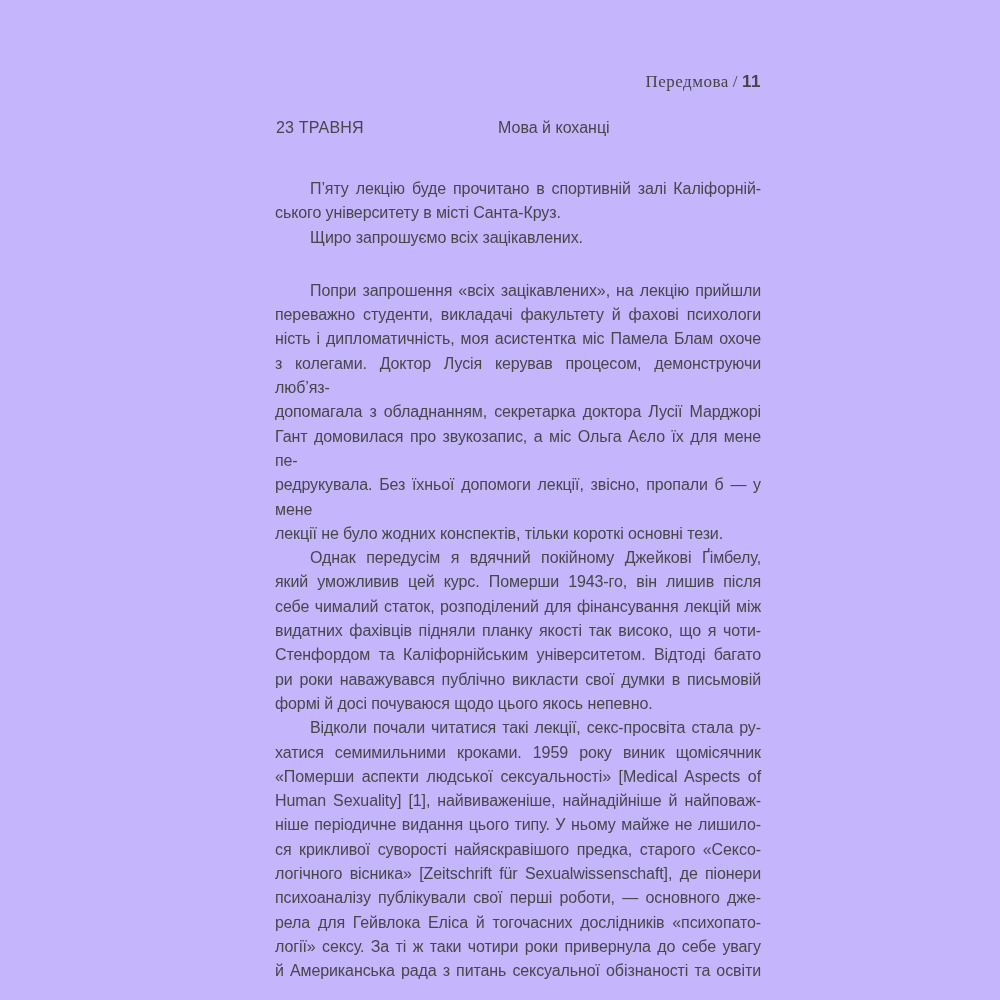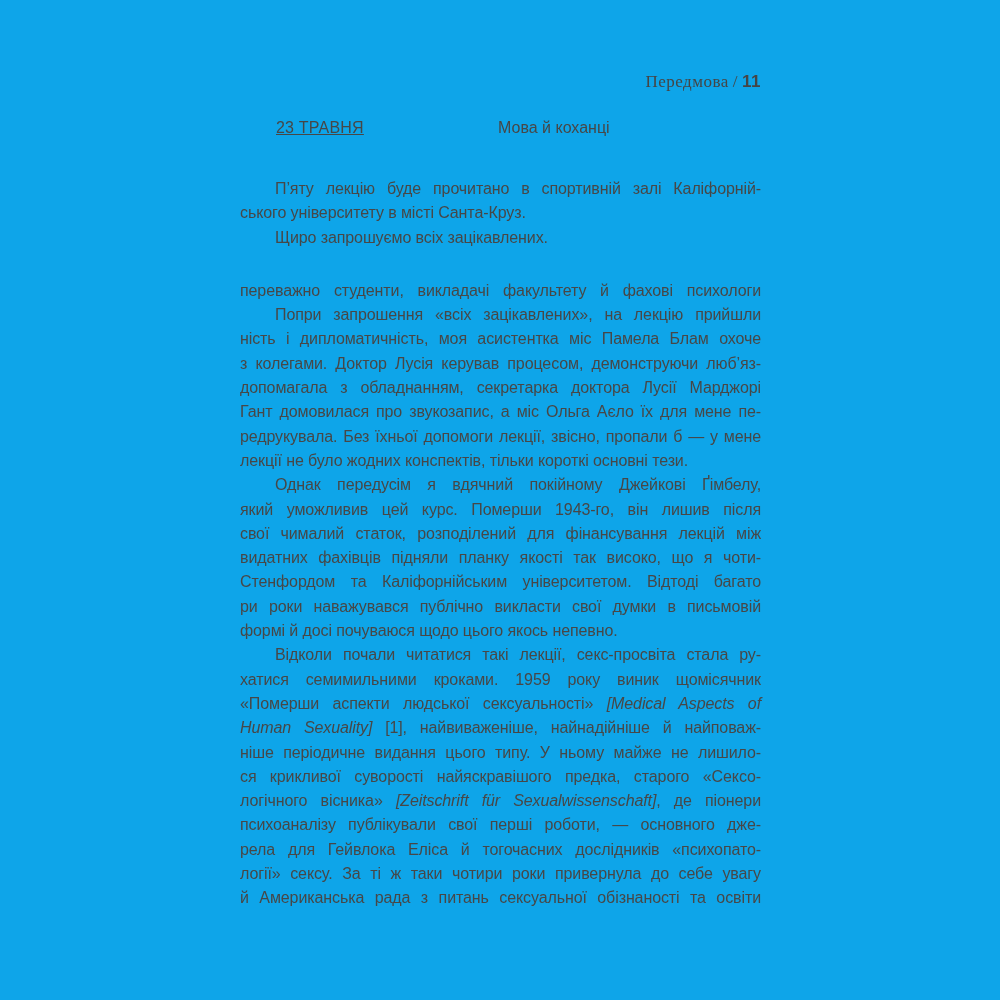--- a/index.html
+++ b/index.html
@@ -7,21 +7,21 @@
   body {
     width: 1000px; height: 1000px;
     background: #ffffff;
     font-family: "Liberation Sans", sans-serif;
     color: #474747;
     overflow: hidden;
   }
   .page {
     position: relative;
     width: 1000px; height: 1000px;
-    background: #0ea5e9;
+    background: #c4b5fd;
   }
   
   .running-header {
     position: absolute;
     left: 240px; top: 72px;
     width: 521px;
     text-align: right;
     font-size: 17px;
     color: #454545;
     white-space: nowrap;
@@ -39,45 +39,46 @@
   }
   
   .dateline {
     position: absolute;
     left: 240px; top: 119px;
     width: 521px;
     height: 24px;
     font-size: 16px;
     color: #474747;
   }
-  .dateline .date { position: absolute; left: 36px; top: 0; letter-spacing: 0.2px; text-decoration: underline; }
+  .dateline .date { position: absolute; left: 36px; top: 0; letter-spacing: 0.2px; }
   .dateline .lecture-title { position: absolute; left: 243px; top: 0; margin-left: 15px; }
   
   .body-text {
     position: absolute;
     left: 240px; top: 177px;
     width: 521px;
     font-size: 16px;
     line-height: 24.3px;
     letter-spacing: -0.1px;
     color: #474747;
   }
   .para { margin: 0; }
   .para.gap { margin-top: 29px; }
   .line {
     min-height: 24.3px;
     text-align: left;
     text-align-last: left;
+    margin-left: 35px;
   }
   .line.jst {
     text-align: justify;
     text-align-last: justify;
   }
   .line.ind { text-indent: 35px; }
-  .it { font-style: italic; }
+  .it { }
 </style>
 </head>
 <body>
 
 <div class="page">
 
   <div class="running-header">
     <span class="chapter">Передмова</span><span class="sep">/</span><span class="pagenum">11</span>
   </div>
 
@@ -88,33 +89,33 @@
 
   <div class="body-text">
       <div class="para">
         <div class="line ind jst"><span>П’яту лекцію буде прочитано в спортивній залі Каліфорній-</span></div>
         <div class="line"><span>ського університету в місті Санта-Круз.</span></div>
       </div>
       <div class="para">
         <div class="line ind"><span>Щиро запрошуємо всіх зацікавлених.</span></div>
       </div>
       <div class="para gap">
+        <div class="line ind jst"><span>Попри запрошення «всіх зацікавлених», на лекцію прийшли</span></div>
         <div class="line jst"><span>переважно студенти, викладачі факультету й фахові психологи</span></div>
-        <div class="line ind jst"><span>Попри запрошення «всіх зацікавлених», на лекцію прийшли</span></div>
         <div class="line jst"><span>ність і дипломатичність, моя асистентка міс Памела Блам охоче</span></div>
         <div class="line jst"><span>з колегами. Доктор Лусія керував процесом, демонструючи люб’яз-</span></div>
         <div class="line jst"><span>допомагала з обладнанням, секретарка доктора Лусії Марджорі</span></div>
         <div class="line jst"><span>Гант домовилася про звукозапис, а міс Ольга Аєло їх для мене пе-</span></div>
         <div class="line jst"><span>редрукувала. Без їхньої допомоги лекції, звісно, пропали б — у мене</span></div>
         <div class="line"><span>лекції не було жодних конспектів, тільки короткі основні тези.</span></div>
       </div>
       <div class="para">
         <div class="line ind jst"><span>Однак передусім я вдячний покійному Джейкові Ґімбелу,</span></div>
         <div class="line jst"><span>який уможливив цей курс. Померши 1943-го, він лишив після</span></div>
-        <div class="line jst"><span>свої чималий статок, розподілений для фінансування лекцій між</span></div>
+        <div class="line jst"><span>себе чималий статок, розподілений для фінансування лекцій між</span></div>
         <div class="line jst"><span>видатних фахівців підняли планку якості так високо, що я чоти-</span></div>
         <div class="line jst"><span>Стенфордом та Каліфорнійським університетом. Відтоді багато</span></div>
         <div class="line jst"><span>ри роки наважувався публічно викласти свої думки в письмовій</span></div>
         <div class="line"><span>формі й досі почуваюся щодо цього якось непевно.</span></div>
       </div>
       <div class="para">
         <div class="line ind jst"><span>Відколи почали читатися такі лекції, секс-просвіта стала ру-</span></div>
         <div class="line jst"><span>хатися семимильними кроками. 1959 року виник щомісячник</span></div>
         <div class="line jst"><span>«Померши аспекти людської сексуальності» </span><span class="it">[Medical Aspects of</span></div>
         <div class="line jst"><span class="it">Human Sexuality]</span><span> [1], найвиваженіше, найнадійніше й найповаж-</span></div>

